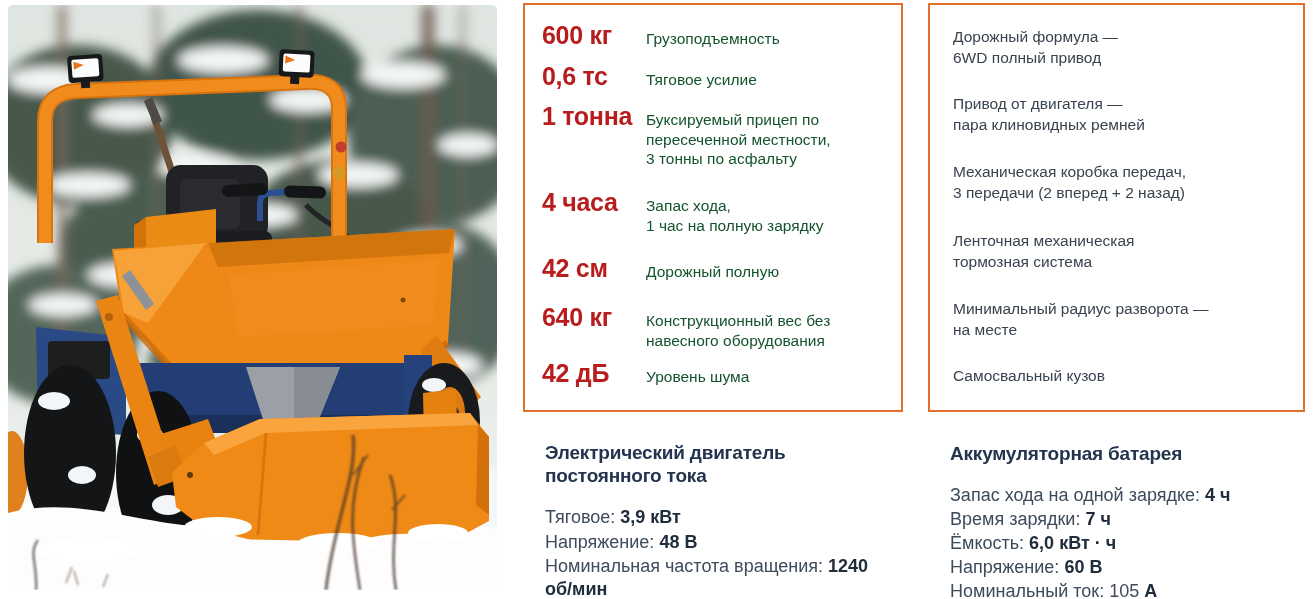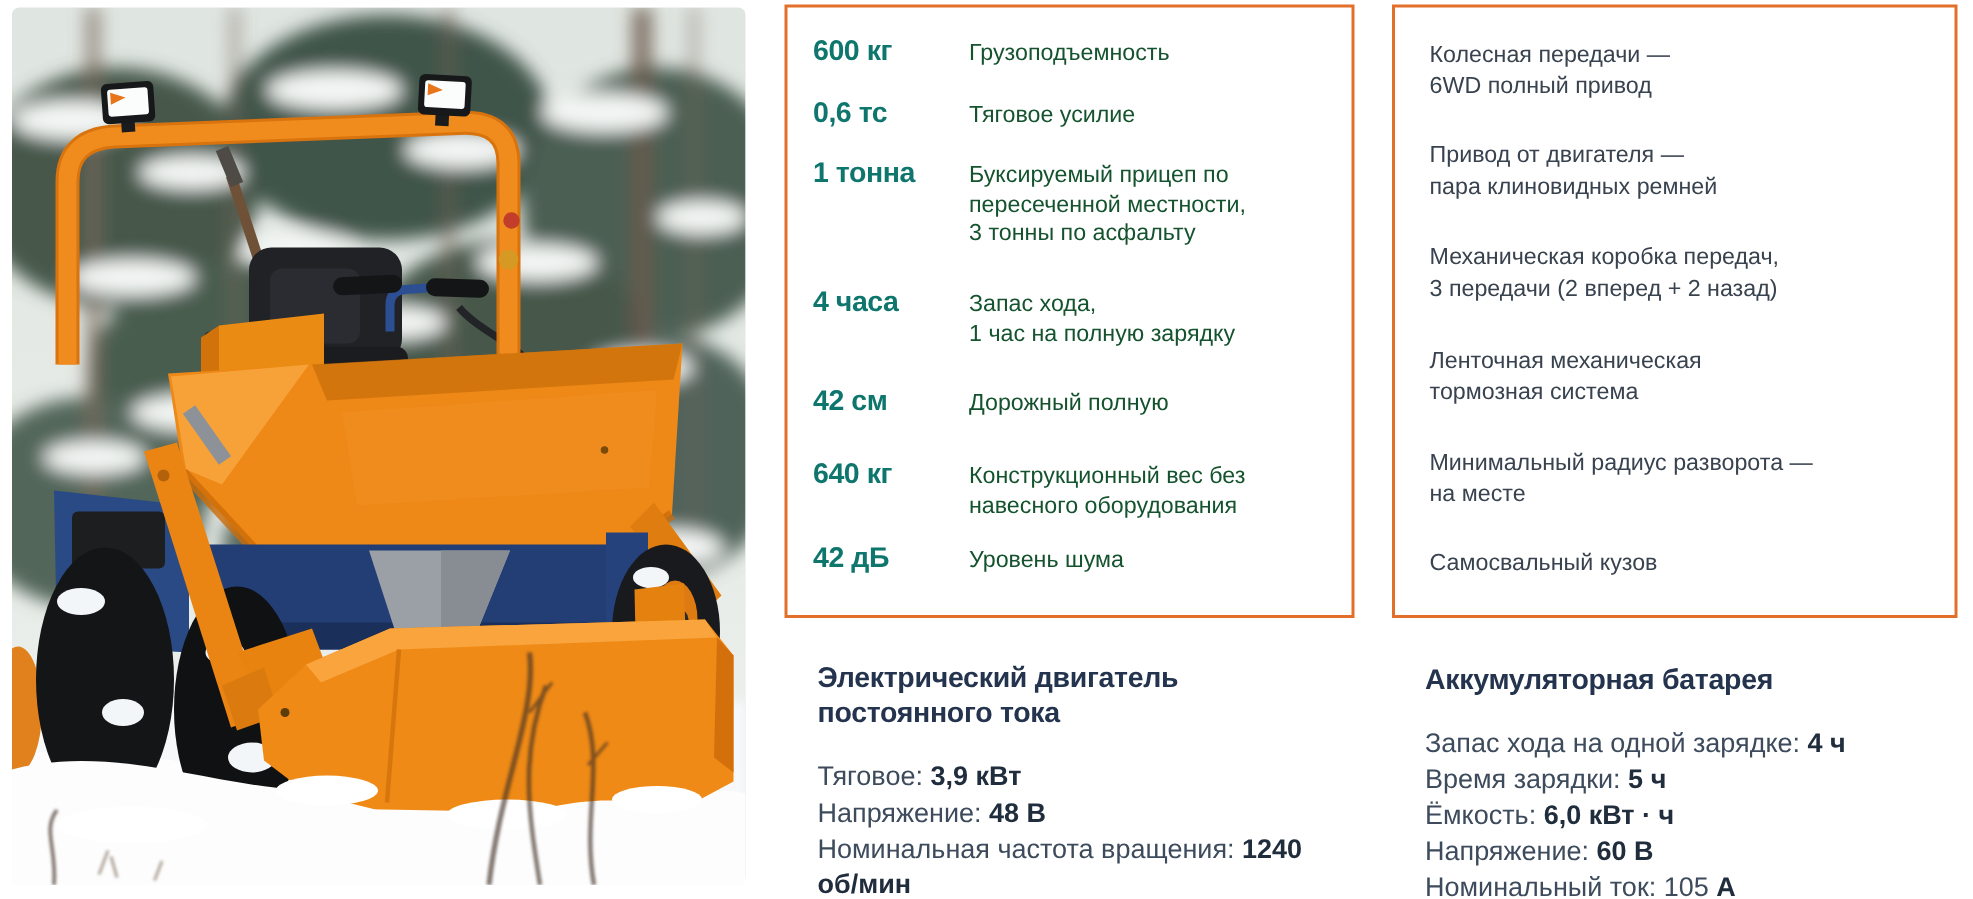--- a/index.html
+++ b/index.html
@@ -18,21 +18,21 @@
   .obox{
     position:absolute;top:3px;height:409px;border:2px solid #E3702A;
     box-sizing:border-box;background:#ffffff;
   }
   .spec-box{left:523px;width:380px;}
   .features-box{left:928px;width:377px;}
   .spec-row{
     position:absolute;left:17px;right:8px;display:flex;align-items:baseline;
   }
   .spec-value{
-    flex:none;width:104px;font-size:19px;font-weight:bold;color:#0f766e;
+    flex:none;width:104px;font-size:25px;font-weight:bold;color:#b91c1c;
     letter-spacing:-0.3px;line-height:24px;
   }
   .spec-label{
     font-size:15.5px;color:#14532d;line-height:19.5px;white-space:pre-line;
   }
   .feature{
     position:absolute;left:23px;right:10px;margin:0;
     font-size:15.5px;color:#39434F;line-height:21px;white-space:pre-line;
   }
   
@@ -278,21 +278,21 @@
     <div class="spec-label">Конструкционный вес без
 навесного оборудования</div>
   </div>
   <div class="spec-row" style="top:356px">
     <div class="spec-value">42 дБ</div>
     <div class="spec-label">Уровень шума</div>
   </div>
 </div>
 
 <div class="obox features-box">
-  <p class="feature" style="top:21px">Колесная передачи —
+  <p class="feature" style="top:21px">Дорожный формула —
 6WD полный привод</p>
   <p class="feature" style="top:88px">Привод от двигателя —
 пара клиновидных ремней</p>
   <p class="feature" style="top:156px">Механическая коробка передач,
 3 передачи (2 вперед + 2 назад)</p>
   <p class="feature" style="top:225px">Ленточная механическая
 тормозная система</p>
   <p class="feature" style="top:293px">Минимальный радиус разворота —
 на месте</p>
   <p class="feature" style="top:360px">Самосвальный кузов</p>
@@ -302,17 +302,17 @@
   <h3 class="section-title">Электрический двигатель
 постоянного тока</h3>
   <div class="spec-line m-line1"><span>Тяговое: </span><b>3,9 кВт</b></div>
   <div class="spec-line m-line2"><span>Напряжение: </span><b>48 В</b></div>
   <div class="spec-line m-line3"><span>Номинальная частота вращения: </span><b>1240 об/мин</b></div>
 </div>
 
 <div class="section battery-section">
   <h3 class="section-title">Аккумуляторная батарея</h3>
   <div class="spec-line b-line1"><span>Запас хода на одной зарядке: </span><b>4 ч</b></div>
-  <div class="spec-line b-line2"><span>Время зарядки: </span><b>5 ч</b></div>
+  <div class="spec-line b-line2"><span>Время зарядки: </span><b>7 ч</b></div>
   <div class="spec-line b-line3"><span>Ёмкость: </span><b>6,0 кВт · ч</b></div>
   <div class="spec-line b-line4"><span>Напряжение: </span><b>60 В</b></div>
   <div class="spec-line b-line5"><span>Номинальный ток: 105 </span><b>А</b></div>
 </div>
 
 </body></html>

